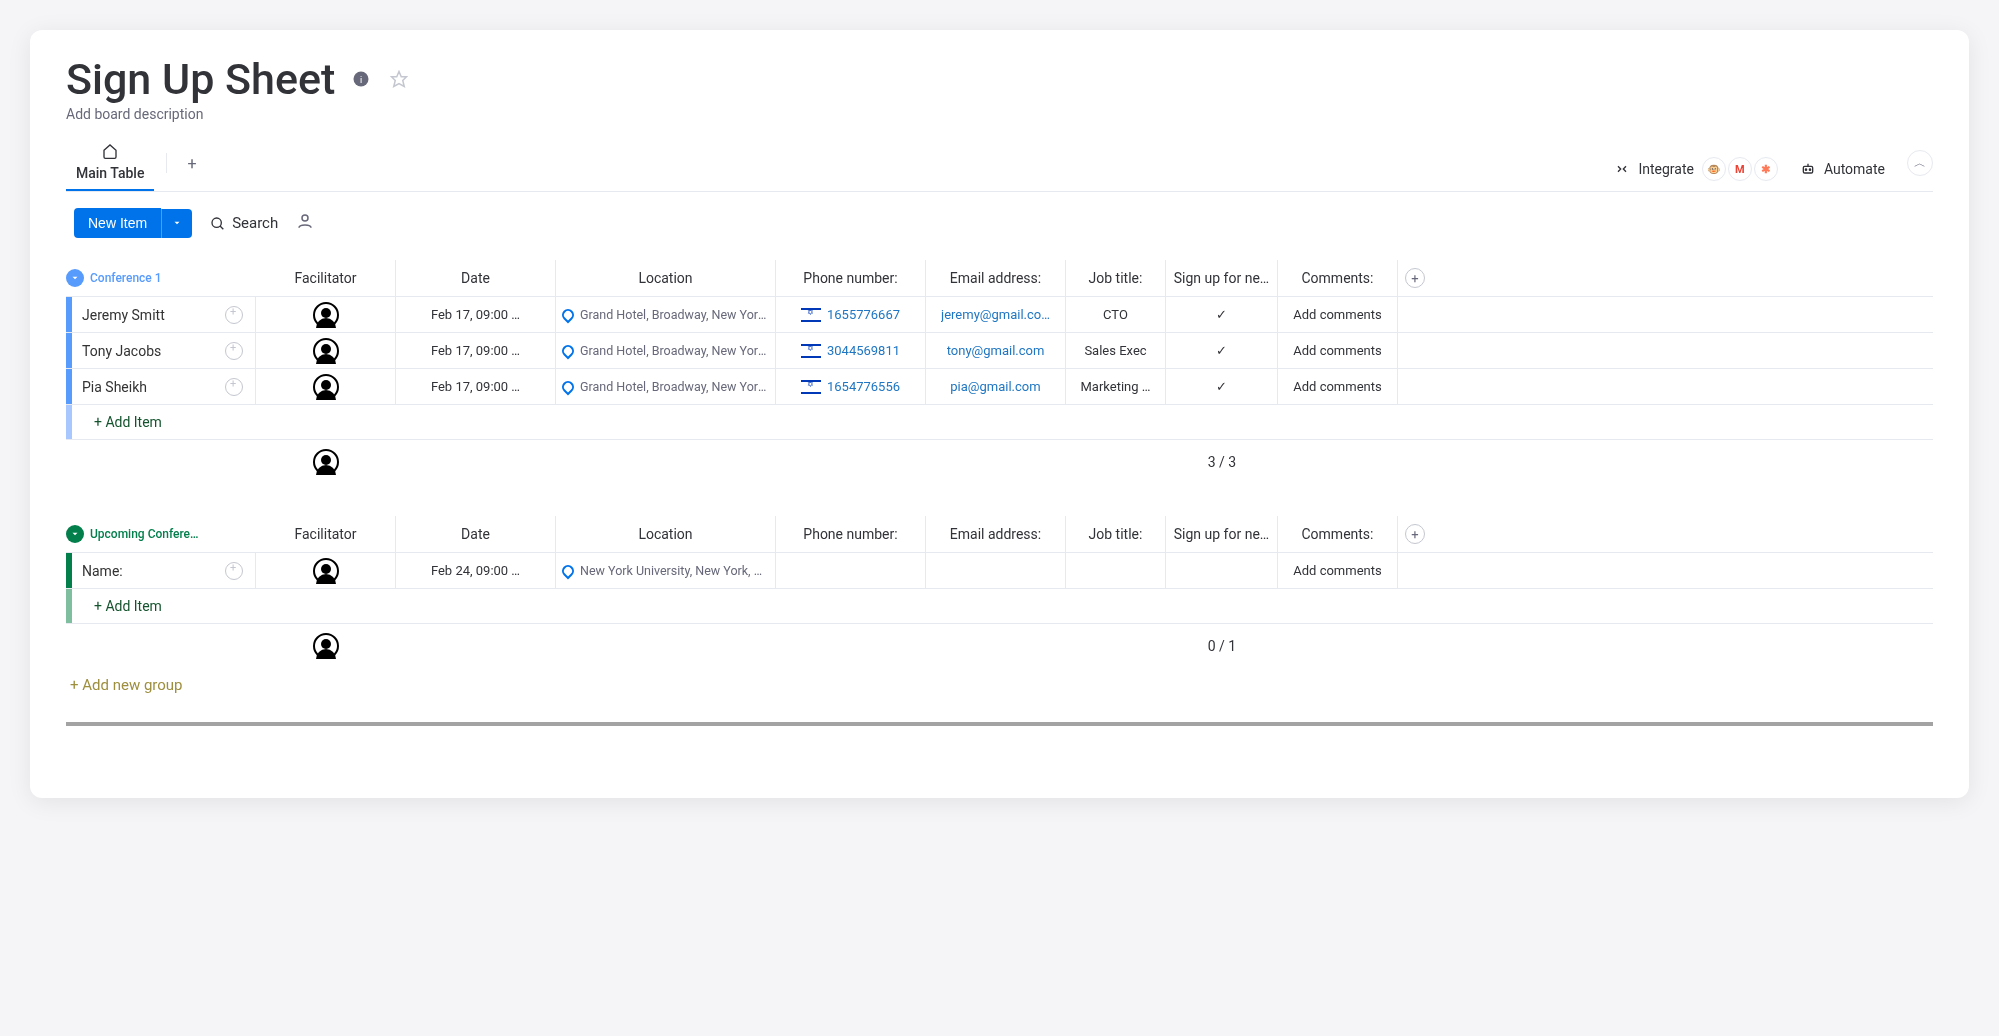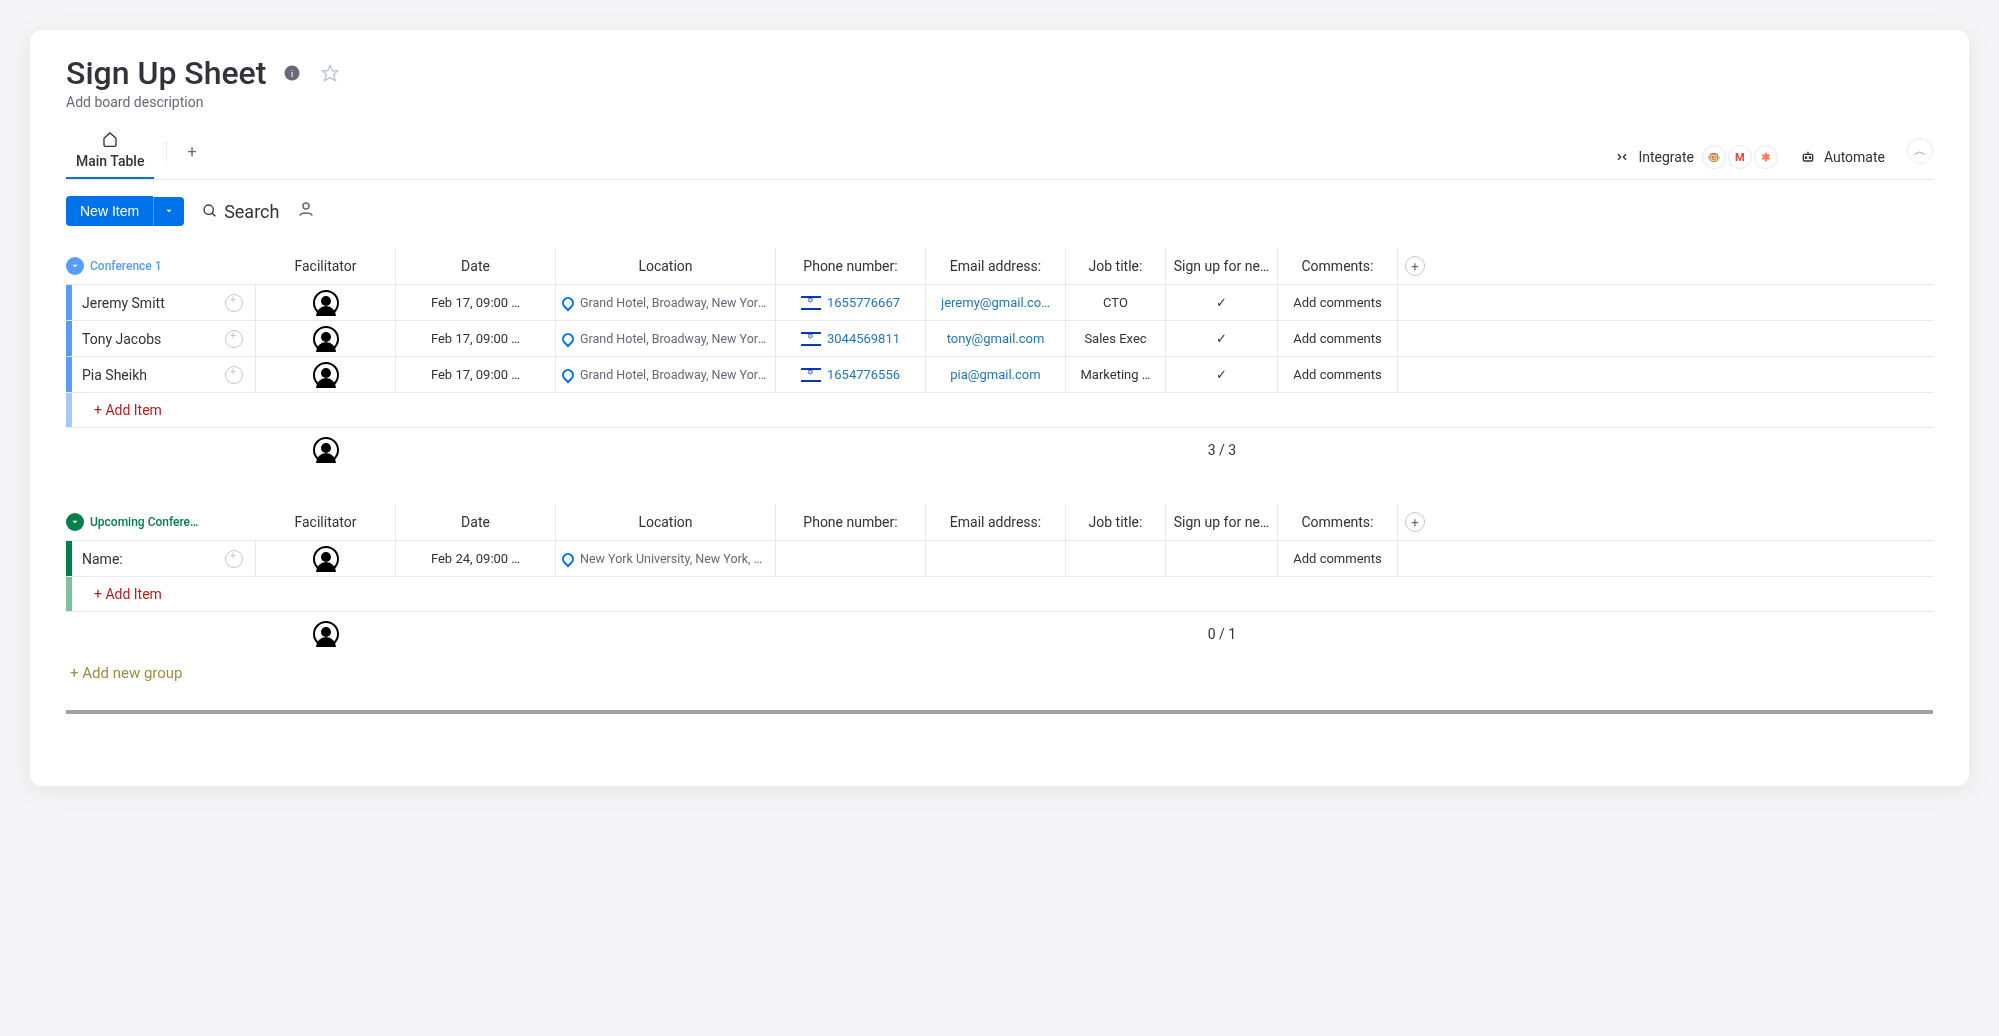--- a/index.html
+++ b/index.html
@@ -15,21 +15,21 @@
   box-shadow: 0 4px 24px rgba(0,0,0,0.08);
   padding: 24px 36px 40px 36px;
   min-height: 700px;
 }
 .board-header {
   display: flex;
   align-items: center;
   gap: 14px;
 }
 .board-title {
-  font-size: 32px;
+  font-size: 43px;
   font-weight: 500;
   color: #323338;
 }
 .icon-btn {
   display: inline-flex;
   align-items: center;
   justify-content: center;
   width: 24px;
   height: 24px;
   color: #676879;
@@ -79,35 +79,36 @@
   font-size:11px; font-weight:bold;
 }
 .collapse-btn {
   width:26px;height:26px;border-radius:50%;border:1px solid #e6e9ef;
   display:inline-flex;align-items:center;justify-content:center;
   cursor:pointer; color:#676879; font-size:12px;
 }
 .toolbar {
   display:flex; align-items:center; gap:18px;
   padding:16px 0 22px 0;
+  margin-left:8px;
 }
 .new-item-btn {
   display:flex; align-items:center;
 }
 .new-item-main {
   background:#0073ea; color:#fff; font-size:14px;
   padding:7px 14px; border:none; cursor:pointer;
   border-radius:4px 0 0 4px;
 }
 .new-item-dd {
   background:#0073ea; color:#fff;
   padding:7px 10px; border:none; cursor:pointer;
   border-radius:0 4px 4px 0; border-left:1px solid rgba(255,255,255,0.3);
 }
-.search-btn { display:flex; align-items:center; gap:6px; color:#323338; font-size:18px; cursor:pointer; }
+.search-btn { display:flex; align-items:flex-end; gap:6px; color:#323338; font-size:15px; cursor:pointer; }
 .person-btn { color:#676879; cursor:pointer; }
 
 .group { margin-bottom: 32px; }
 .group-toggle {
   width:18px; height:18px; border-radius:50%;
   display:inline-flex; align-items:center; justify-content:center;
   color:#fff; font-size:10px; margin-right:6px; cursor:pointer;
 }
 .group-title {
   font-size:12px; font-weight:500; cursor:pointer;
@@ -178,21 +179,21 @@
 .muted { color:#676879; font-size:13px; }
 .add-col-btn {
   width:20px;height:20px;border:1px solid #c5c7d0;border-radius:50%;
   display:inline-flex;align-items:center;justify-content:center;
   color:#676879;font-size:13px;cursor:pointer;
 }
 .add-row {
   height:36px; border-top:1px solid #e6e9ef; border-bottom:1px solid #e6e9ef;
 }
 .add-row .name-cell { border-right:none; }
-.add-item-text { color:#b91c1c; font-size:14px; padding-left:22px; cursor:pointer;}
+.add-item-text { color:#14532d; font-size:14px; padding-left:22px; cursor:pointer;}
 .summary-row { height:44px; }
 .summary-row .cell { border:none; }
 .add-group {
   color:#9d8f3e; font-size:15px; cursor:pointer; padding:8px 4px;
 }
 .group-wrap { border-bottom:4px solid #a3a3a3; padding-bottom:20px;}
 .last-border{border-right:none !important;}
 </style>
 </head>
 <body>

